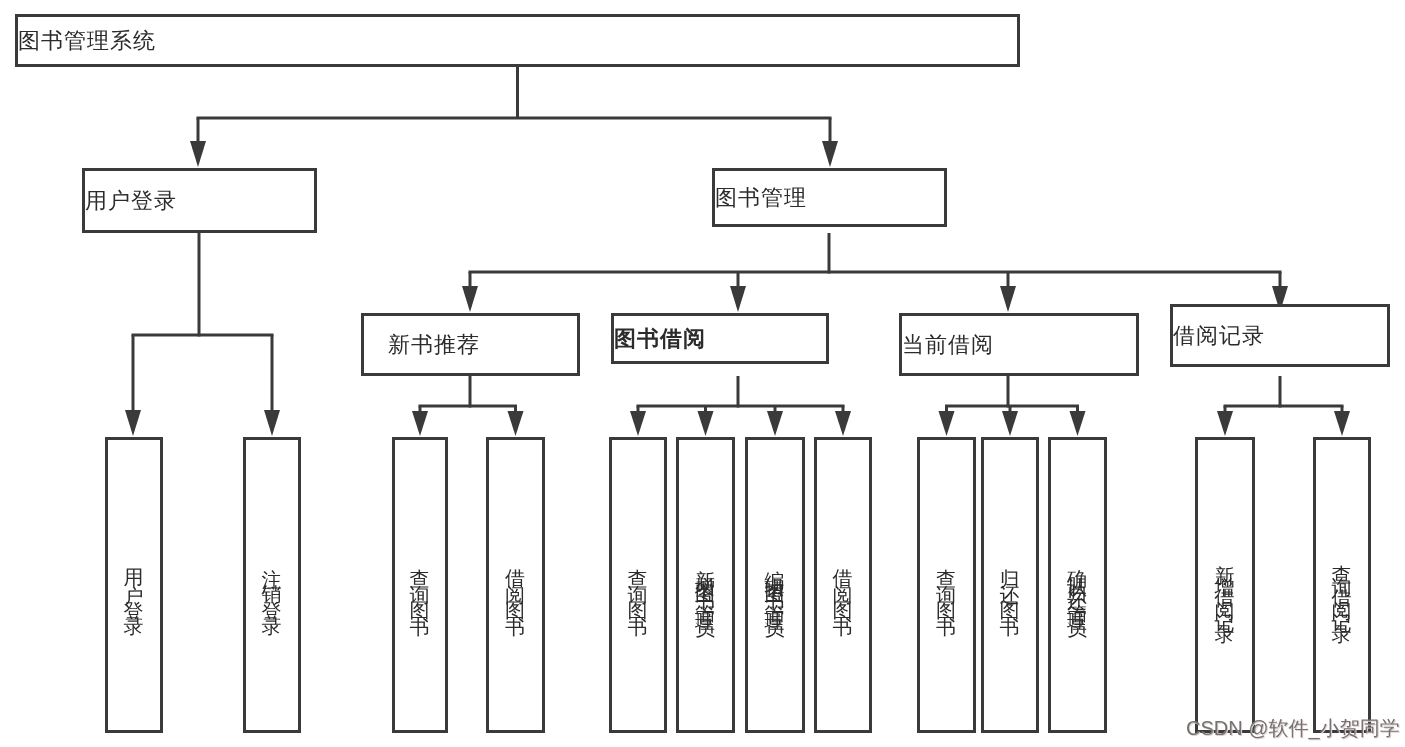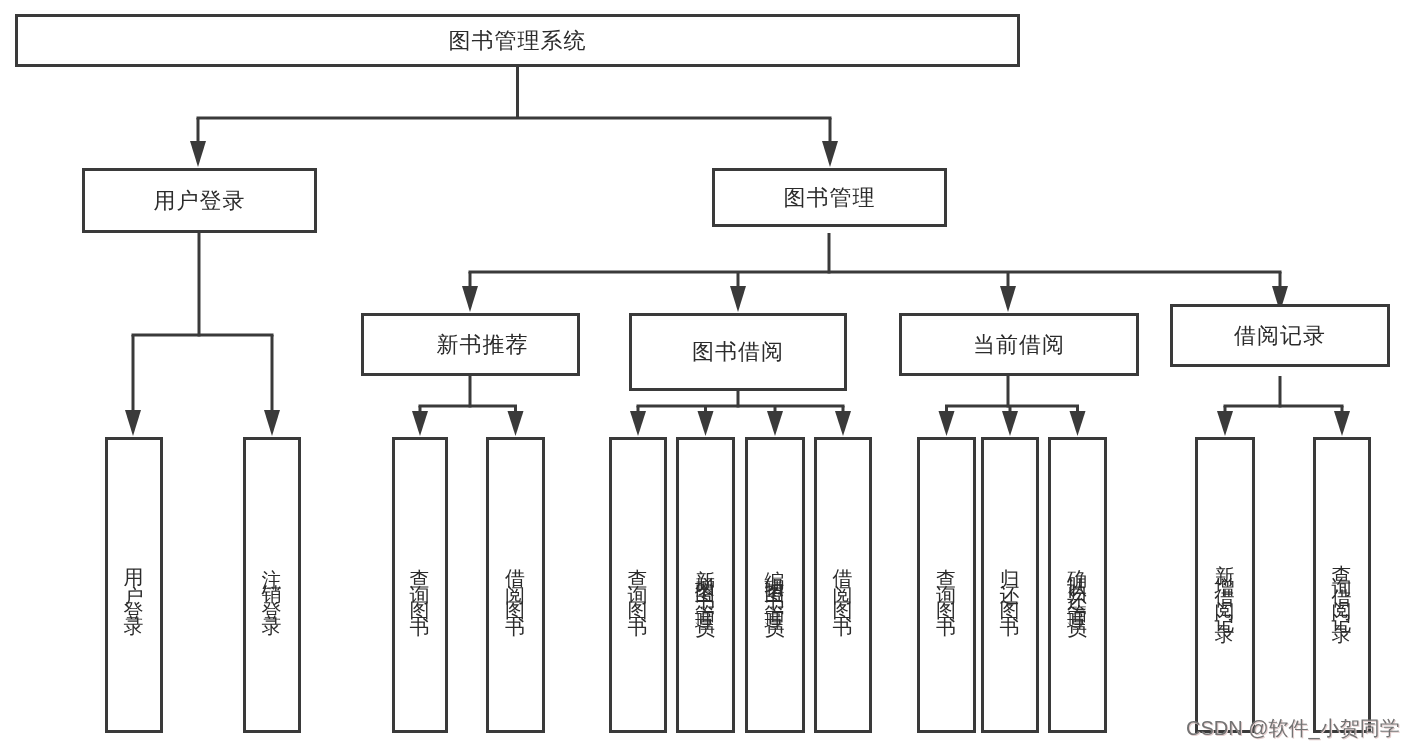--- a/index.html
+++ b/index.html
@@ -11,21 +11,20 @@
     color:#2b2b2b;
     overflow:hidden;
   }
   .box{
     position:absolute;
     background:#ffffff;
     border:3px solid #3a3a3a;
     box-sizing:border-box;
     display:flex;
     align-items:center;
-    justify-content:center;
   }
   .hlabel{
     font-size:22px;
     letter-spacing:1px;
     white-space:nowrap;
   }
   .leaf{
     position:absolute;
     background:#ffffff;
     border:3px solid #3a3a3a;
@@ -140,21 +139,21 @@
   <div class="box" style="left:82px;top:168px;width:235px;height:65px;">
     <span class="hlabel">用户登录</span>
   </div>
   <div class="box" style="left:712px;top:168px;width:235px;height:59px;">
     <span class="hlabel">图书管理</span>
   </div>
 
   <div class="box" style="left:361px;top:313px;width:219px;height:63px;padding-left:24px;">
     <span class="hlabel">新书推荐</span>
   </div>
-  <div class="box" style="left:629px;top:313px;width:218px;height:78px;">
+  <div class="box" style="left:611px;top:313px;width:218px;height:51px;font-weight:bold;">
     <span class="hlabel">图书借阅</span>
   </div>
   <div class="box" style="left:899px;top:313px;width:240px;height:63px;">
     <span class="hlabel">当前借阅</span>
   </div>
   <div class="box" style="left:1170px;top:304px;width:220px;height:63px;">
     <span class="hlabel">借阅记录</span>
   </div>
 
   <div class="leaf" style="left:105px;top:437px;width:58px;height:296px;">

